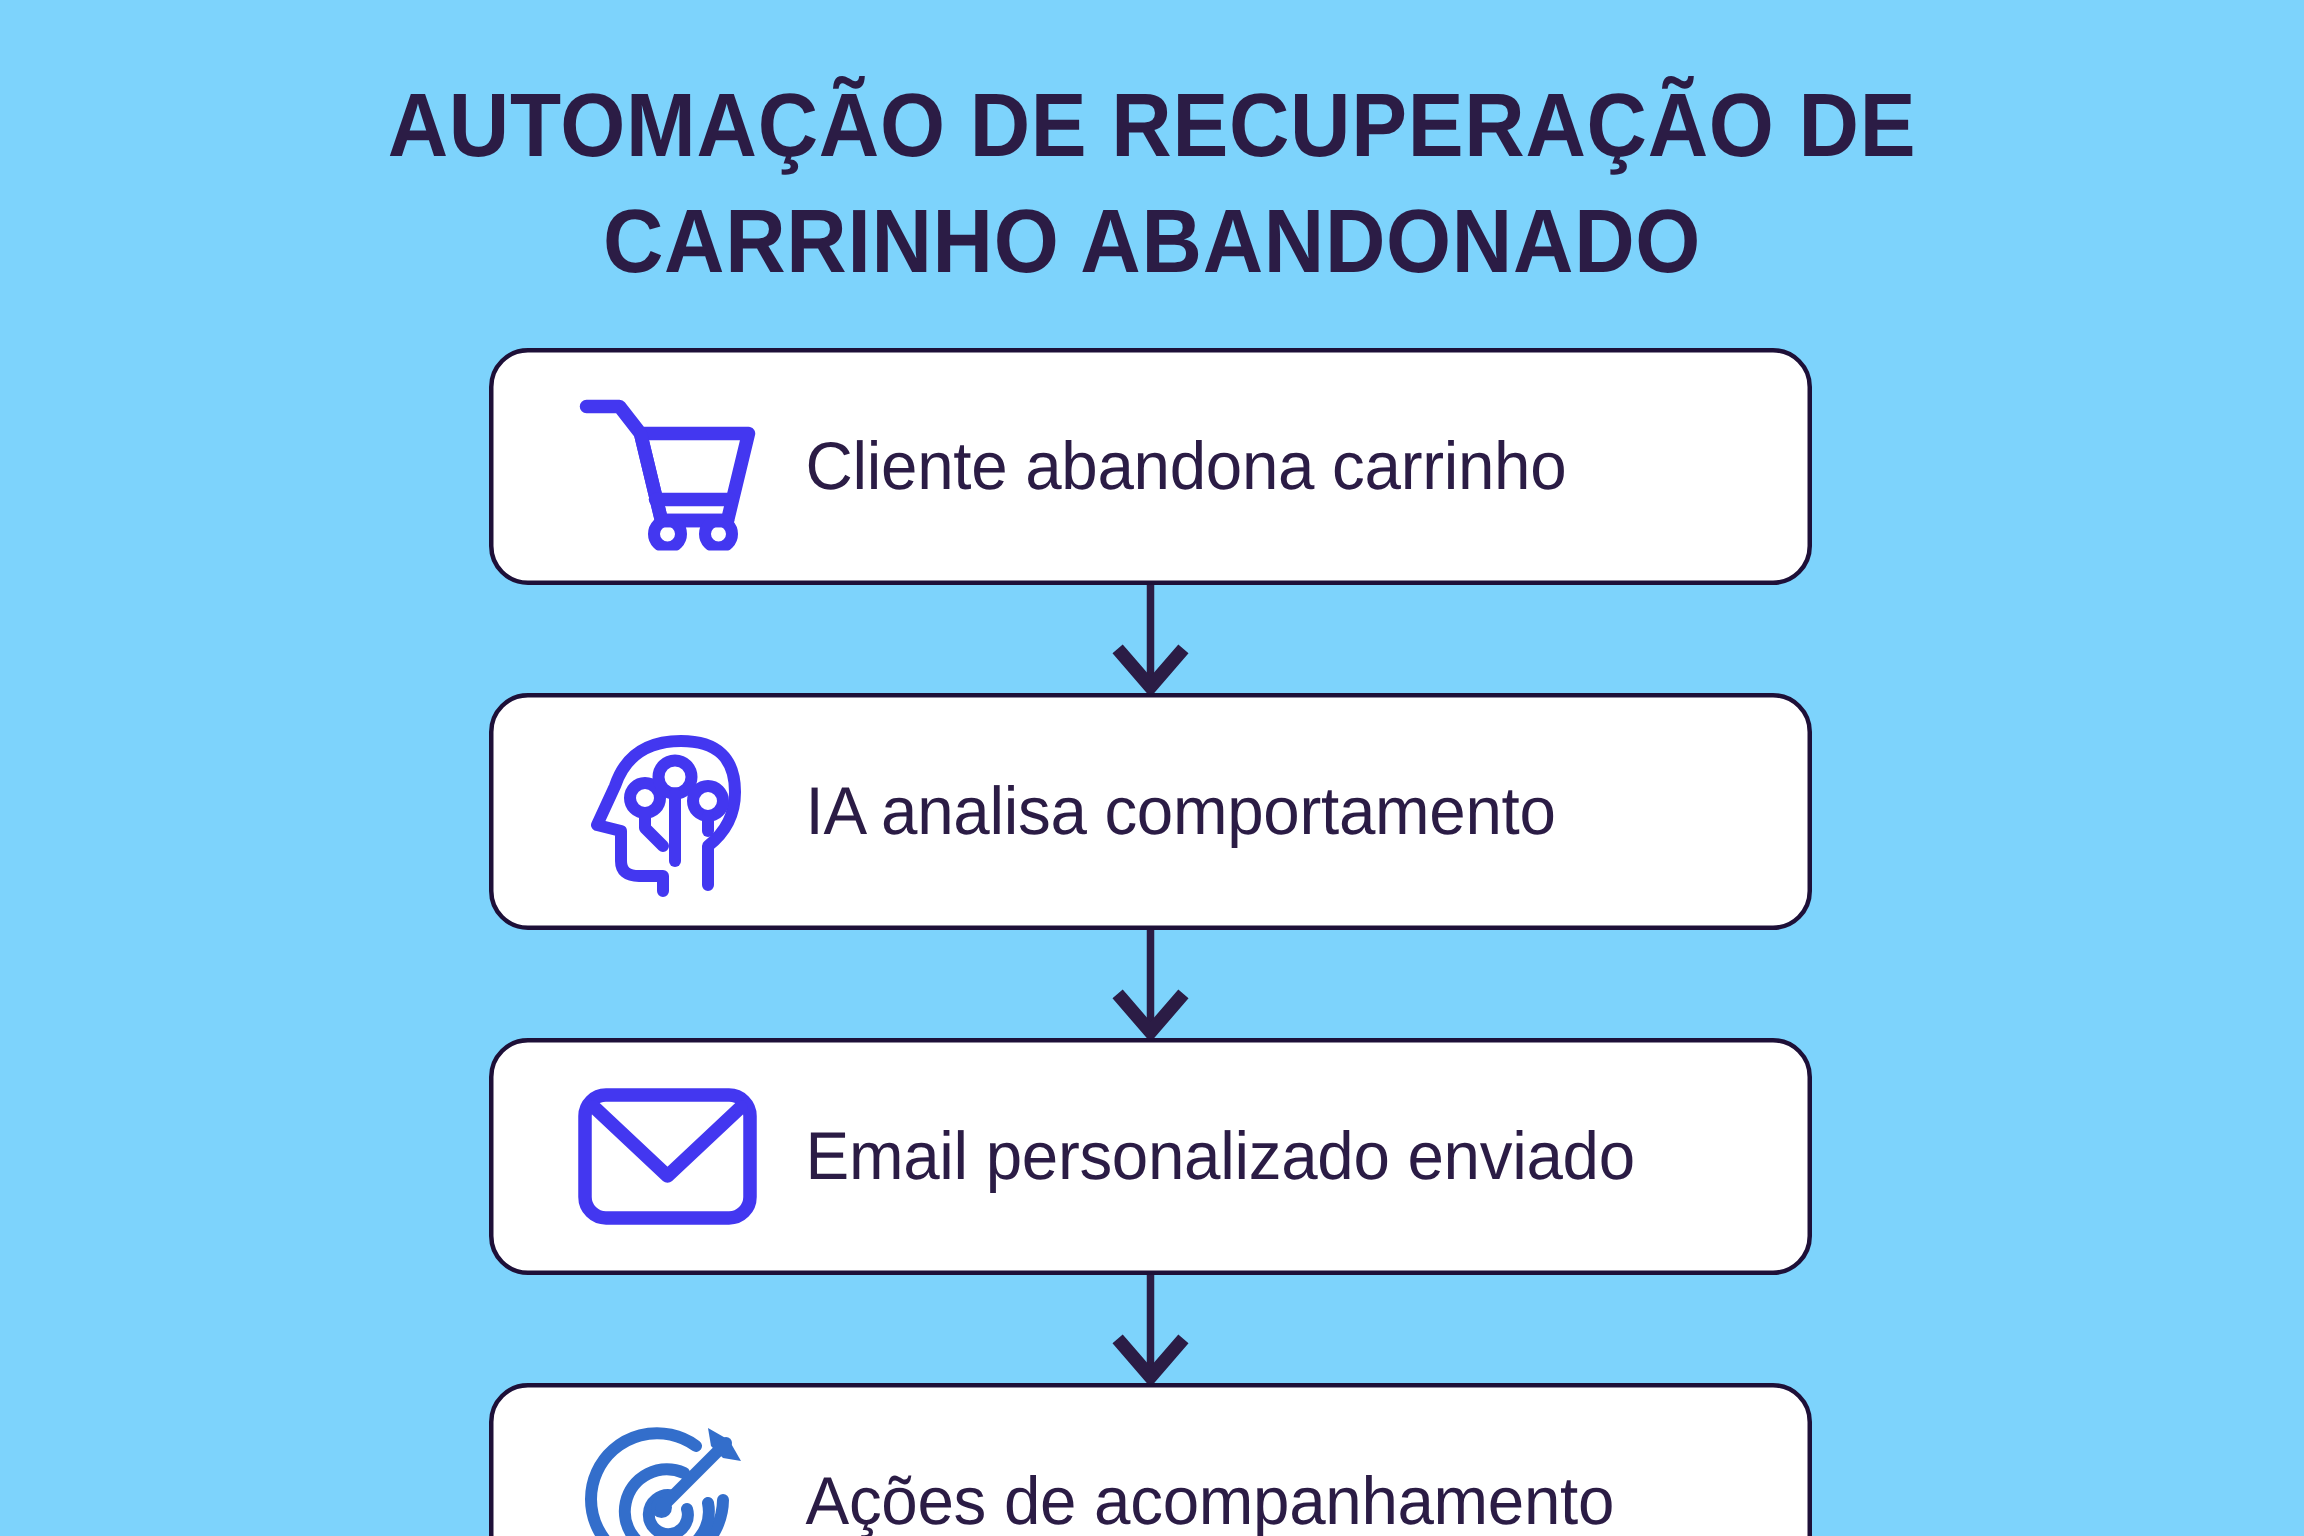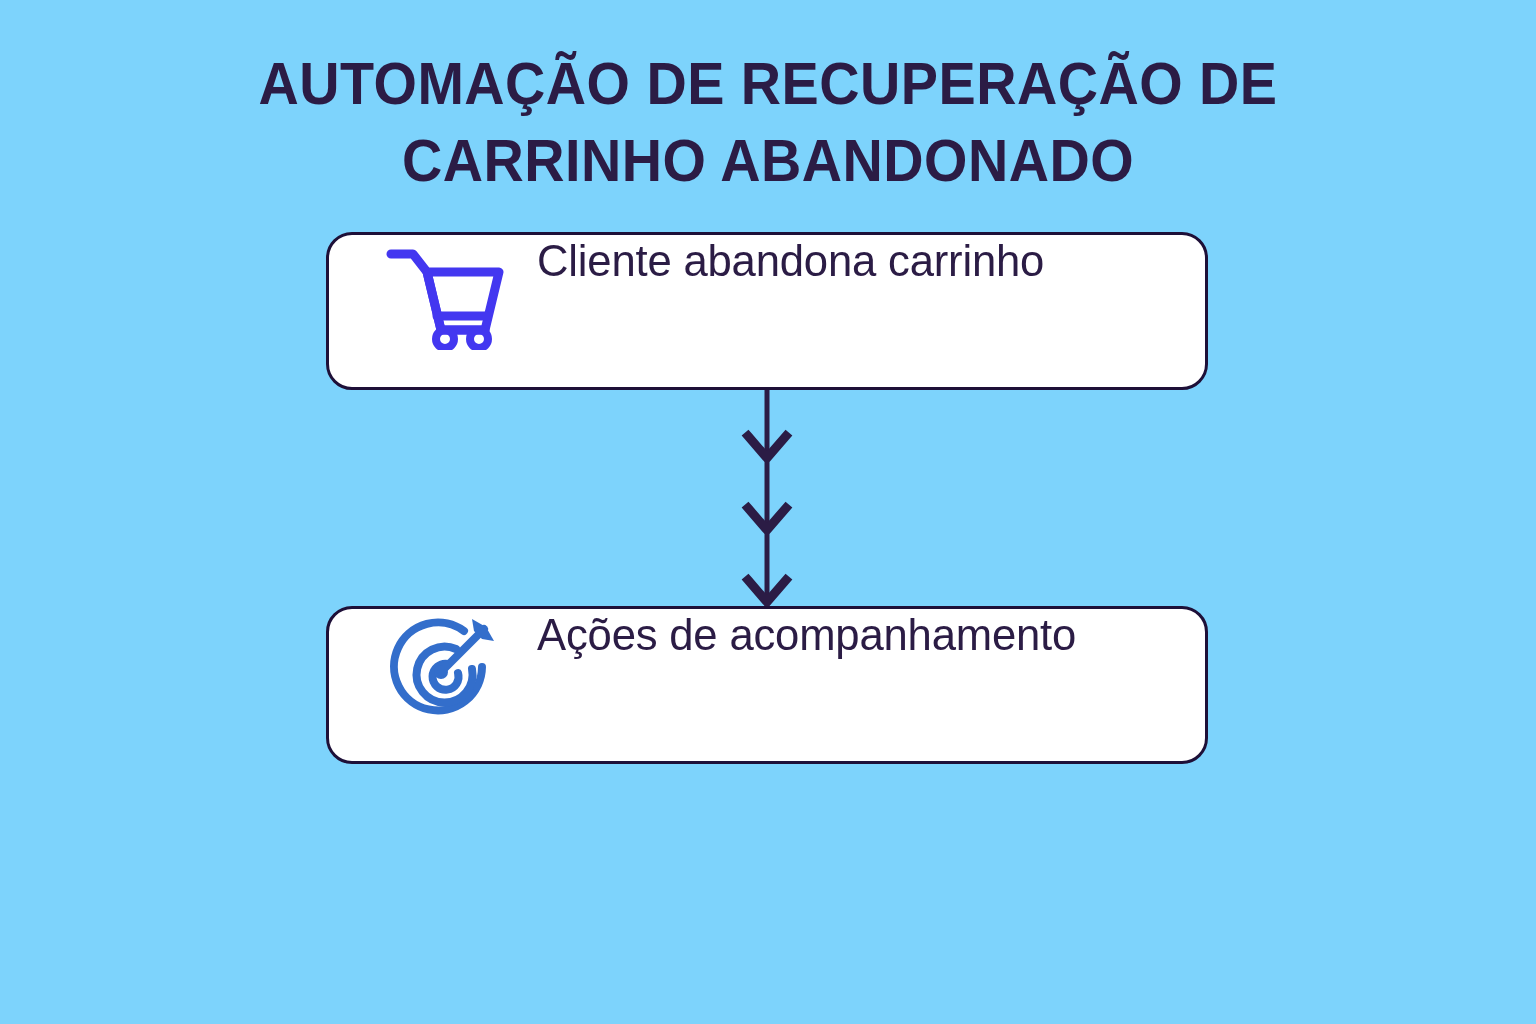--- a/index.html
+++ b/index.html
@@ -48,20 +48,21 @@
 
   .card {
     position: relative;
     box-sizing: border-box;
     width: 882px;
     height: 158px;
     border: 3px solid #1e1038;
     border-radius: 26px;
     background: #ffffff;
     display: flex;
+    align-items: center;
     padding-left: 52px;
   }
   .card-icon {
     width: 128px;
     min-width: 128px;
     height: 118px;
     display: flex;
     align-items: center;
     justify-content: center;
   }
@@ -112,28 +113,51 @@
       <div class="card-label">Cliente abandona carrinho</div>
     </div>
 
     <div class="connector">
       <svg width="52" height="72" viewBox="0 0 52 72">
         <path d="M26 0 V66" stroke="#2b1c45" stroke-width="5"></path>
         <path d="M7 46 L26 68 L45 46" stroke="#2b1c45" stroke-width="9" fill="none" stroke-linecap="square" stroke-linejoin="miter"></path>
       </svg>
     </div>
 
+    <div class="card">
+      <div class="card-icon">
+        <svg width="118" height="118" viewBox="0 0 118 118" fill="none">
+          <path d="M86 108 V82 Q104 68 104 46 Q104 12 68 12 Q34 12 24 42 L12 68 L28 72 V92 Q28 102 40 102 H56 V112" stroke="#4337f0" stroke-width="8" stroke-linecap="round" stroke-linejoin="round"></path>
+          <circle cx="44" cy="50" r="10" stroke="#4337f0" stroke-width="8"></circle>
+          <path d="M44 60 V70 L56 82" stroke="#4337f0" stroke-width="8" stroke-linecap="round" stroke-linejoin="round"></path>
+          <circle cx="64" cy="36" r="11" stroke="#4337f0" stroke-width="8"></circle>
+          <path d="M64 47 V92" stroke="#4337f0" stroke-width="8" stroke-linecap="round"></path>
+          <circle cx="86" cy="52" r="10" stroke="#4337f0" stroke-width="8"></circle>
+          <path d="M86 62 V72" stroke="#4337f0" stroke-width="8" stroke-linecap="round"></path>
+        </svg>
+      </div>
+      <div class="card-label">IA analisa comportamento</div>
+    </div>
 
     <div class="connector">
       <svg width="52" height="72" viewBox="0 0 52 72">
         <path d="M26 0 V66" stroke="#2b1c45" stroke-width="5"></path>
         <path d="M7 46 L26 68 L45 46" stroke="#2b1c45" stroke-width="9" fill="none" stroke-linecap="square" stroke-linejoin="miter"></path>
       </svg>
     </div>
 
+    <div class="card">
+      <div class="card-icon">
+        <svg width="122" height="98" viewBox="0 0 122 98" fill="none">
+          <rect x="6" y="8" width="110" height="82" rx="14" stroke="#4337f0" stroke-width="9"></rect>
+          <path d="M12 16 L61 62 L110 16" stroke="#4337f0" stroke-width="9" stroke-linecap="round" stroke-linejoin="round"></path>
+        </svg>
+      </div>
+      <div class="card-label">Email personalizado enviado</div>
+    </div>
 
     <div class="connector">
       <svg width="52" height="72" viewBox="0 0 52 72">
         <path d="M26 0 V66" stroke="#2b1c45" stroke-width="5"></path>
         <path d="M7 46 L26 68 L45 46" stroke="#2b1c45" stroke-width="9" fill="none" stroke-linecap="square" stroke-linejoin="miter"></path>
       </svg>
     </div>
 
     <div class="card">
       <div class="card-icon">

